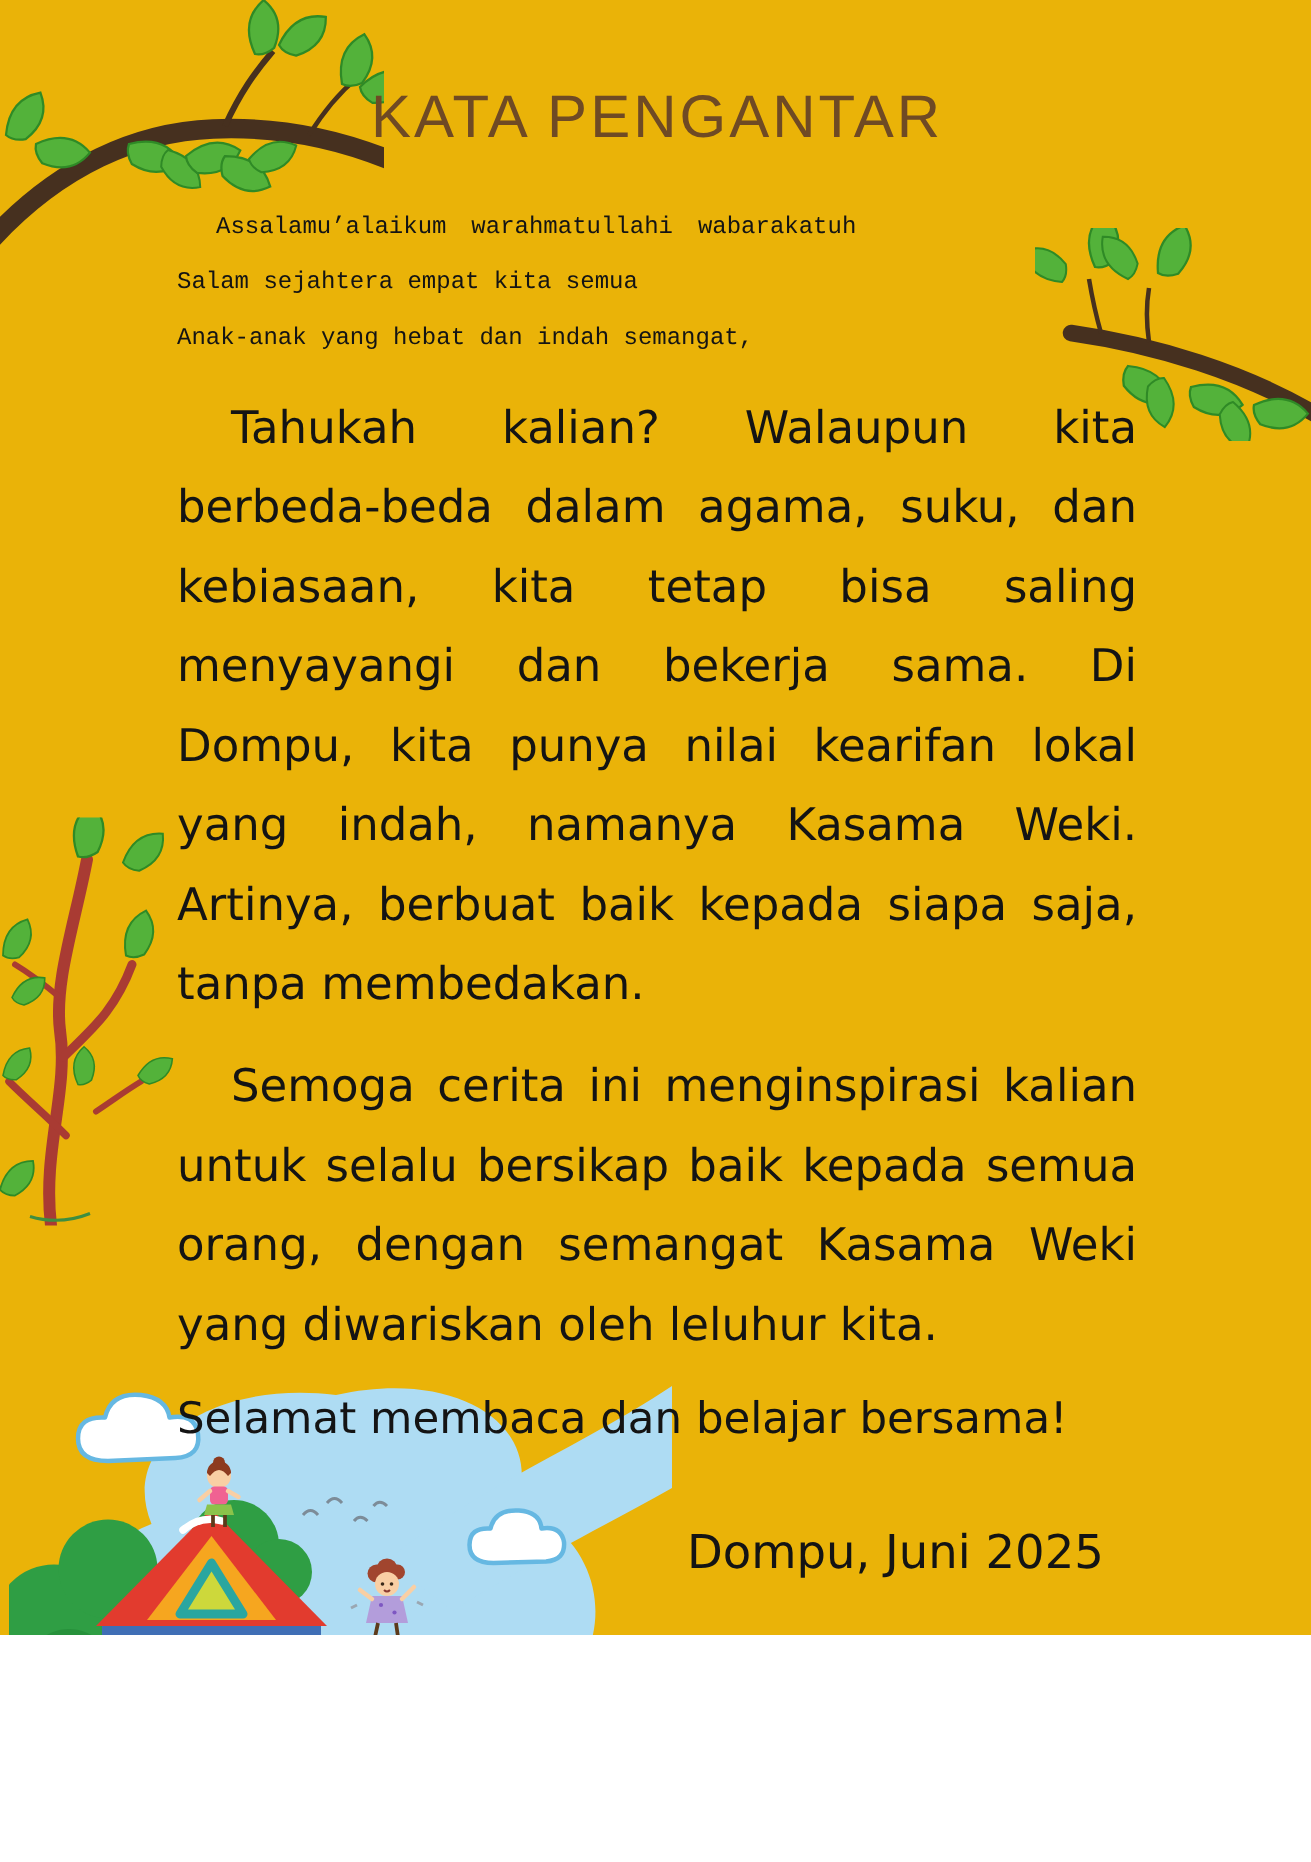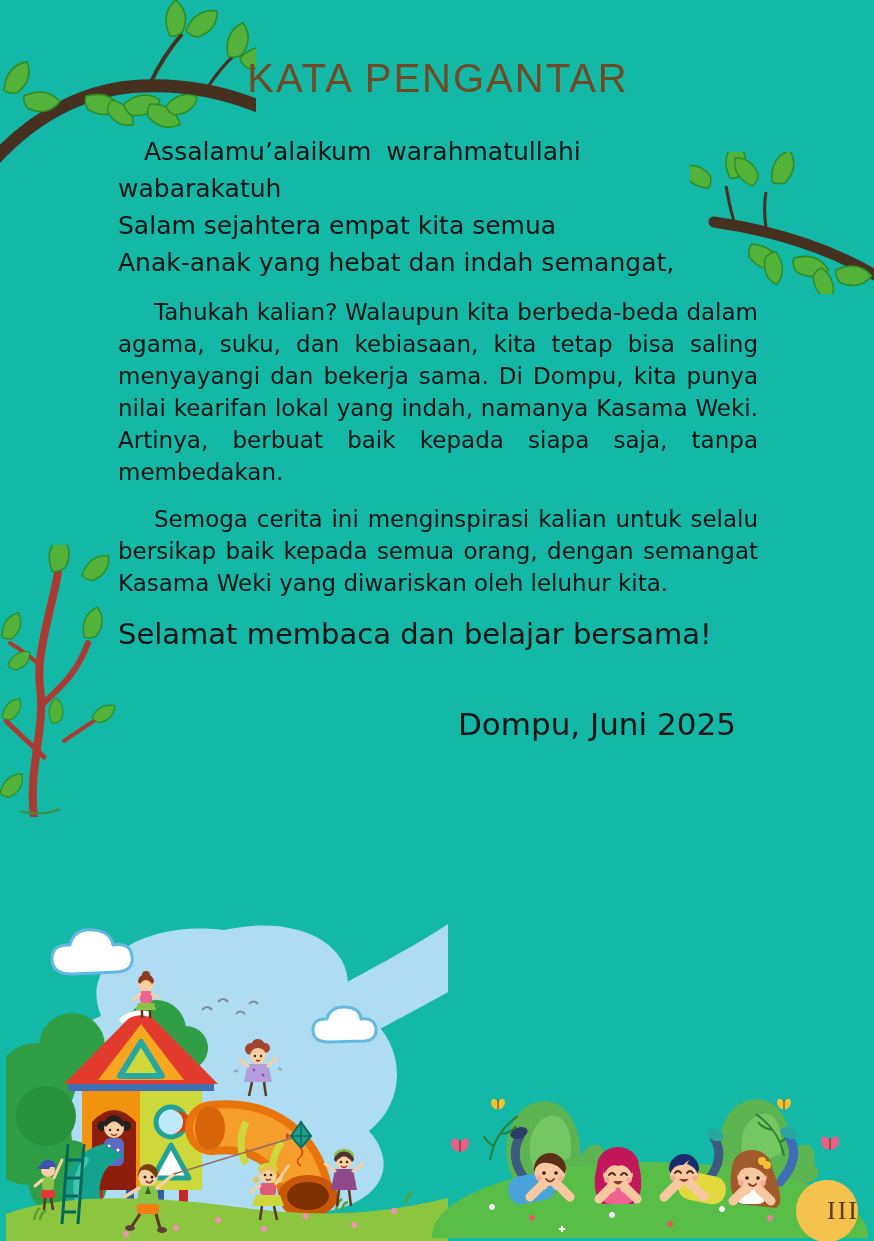--- a/index.html
+++ b/index.html
@@ -1,25 +1,25 @@
 <!DOCTYPE html>
 <html><head>
 <meta charset="utf-8">
 <style>
   html,body{margin:0;padding:0;background:#ffffff;}
-  .page{position:relative;width:874px;height:1241px;background:#14b8a6;overflow:hidden;
+  .page{position:relative;width:874px;height:1090px;background:#eab308;overflow:hidden;
         font-family:"DejaVu Sans",sans-serif;color:#141414;}
   .deco{position:absolute;}
   .content{position:absolute;left:118px;top:56px;width:640px;z-index:2;}
   .title{font-family:"Liberation Sans",sans-serif;font-size:40px;font-weight:400;
          letter-spacing:2px;color:#6F4A24;text-align:center;margin:0 0 32px 0;}
-  .greeting div{font-size:25px;line-height:37px;}
+  .greeting div{font-size:16px;line-height:37px;font-family:Liberation Mono, monospace;}
   .indent{text-indent:26px;}
   .wide{word-spacing:7px;}
-  p.body{font-size:23px;line-height:32px;text-align:justify;margin:15px 0 0 0;text-indent:36px;}
+  p.body{font-size:30px;line-height:53px;text-align:justify;margin:15px 0 0 0;text-indent:36px;}
   .closing{font-size:29px;line-height:39px;margin-top:16px;}
   .dateline{font-size:31px;margin-top:52px;margin-left:340px;}
   .badge{position:absolute;left:796px;top:1180px;width:62px;height:62px;border-radius:50%;
          background:#F6C24E;display:flex;align-items:center;justify-content:center;z-index:3;}
   .badge span{font-family:"Liberation Serif",serif;font-weight:400;font-size:26px;
               color:#5A3A10;letter-spacing:2px;margin-left:32px;}
 </style>
 </head>
 <body>
 

